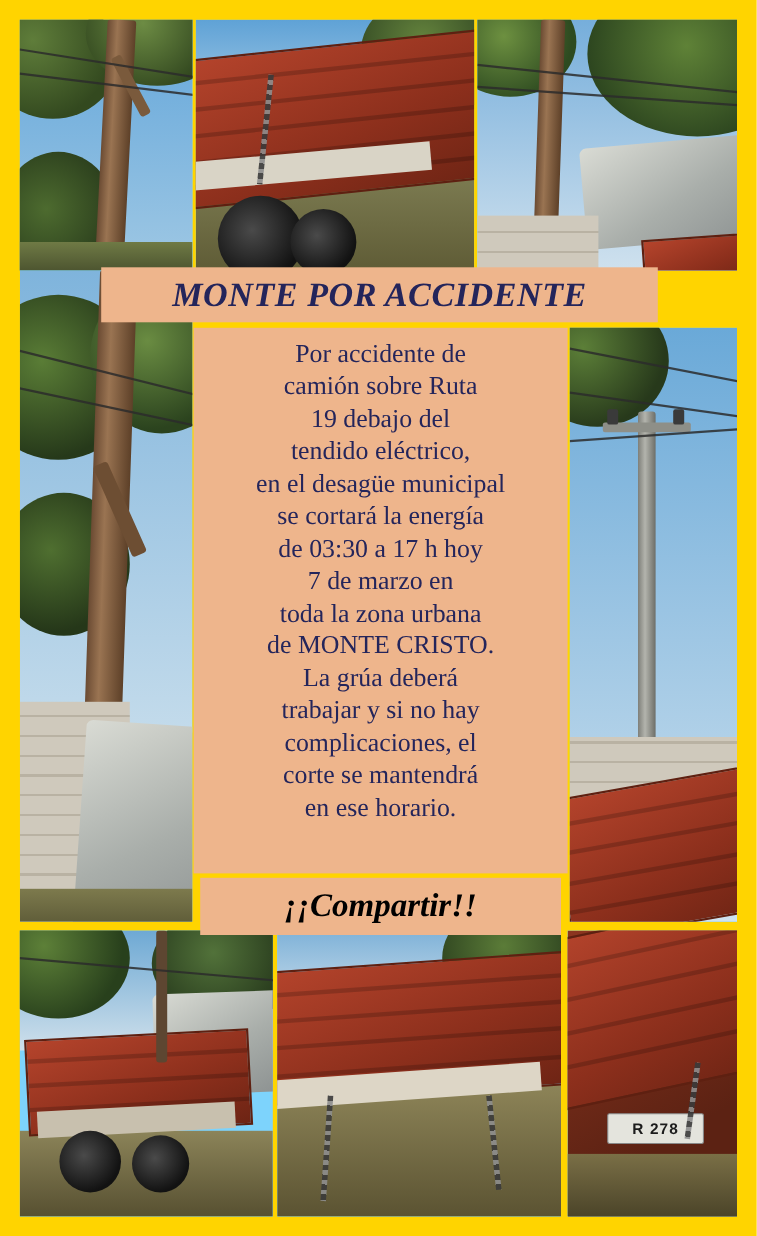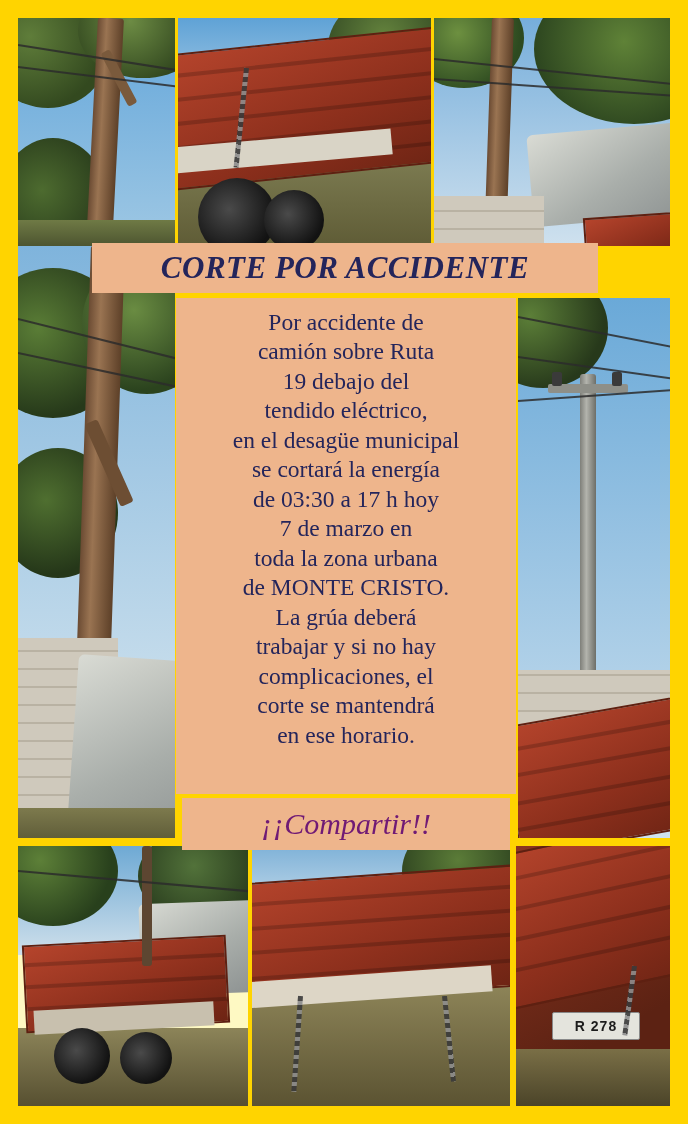--- a/index.html
+++ b/index.html
@@ -15,21 +15,21 @@
     width: 688px;
     height: 1124px;
     background: #FFD400;
     overflow: hidden;
   }
 
   
   .photo {
     position: absolute;
     overflow: hidden;
-    background: #fef9c3;
+    background: #7dd3fc;
   }
 
   
   .sky {
     position: absolute; left: 0; right: 0; top: 0;
     background: linear-gradient(#6fa9d8, #a8cbe6);
   }
   .ground {
     position: absolute; left: 0; right: 0; bottom: 0;
     background: linear-gradient(#8a7a52, #6d6038);
@@ -138,23 +138,23 @@
     left: 182px;
     top: 798px;
     width: 328px;
     height: 52px;
     display: flex;
     align-items: center;
     justify-content: center;
   }
   #share-text {
     font-size: 30px;
-    font-weight: normal;
+    font-weight: bold;
     font-style: italic;
-    color: #701a75;
+    color: #000000;
   }
 </style>
 </head>
 <body>
 
 <div id="poster">
 
   <div class="photo" style="left:18px;top:18px;width:157px;height:228px;">
     <div class="sky" style="height:100%;background:linear-gradient(#63a6da,#9fc8e4);"></div>
     <div class="foliage" style="left:-30px;top:-20px;width:120px;height:110px;"></div>
@@ -271,21 +271,21 @@
       <div class="slat" style="top:52px;"></div>
       <div class="slat" style="top:82px;"></div>
       <div class="slat" style="top:112px;"></div>
     </div>
     <div class="ground" style="height:22%;background:linear-gradient(#7a6f46,#4b4429);"></div>
     <div class="plate" style="left:36px;top:166px;width:86px;height:26px;font-size:14px;">R 278</div>
     <div class="chain" style="left:116px;top:120px;height:70px;transform:rotate(8deg);"></div>
   </div>
 
   <div class="banner" id="title-banner">
-    <span id="title-text">CORTE POR ACCIDENTE</span>
+    <span id="title-text">MONTE POR ACCIDENTE</span>
   </div>
 
   <div class="banner" id="body-banner">
     <div id="body-text">Por accidente de
 camión sobre Ruta
 19 debajo del
 tendido eléctrico,
 en el desagüe municipal
 se cortará la energía
 de 03:30 a 17 h hoy

